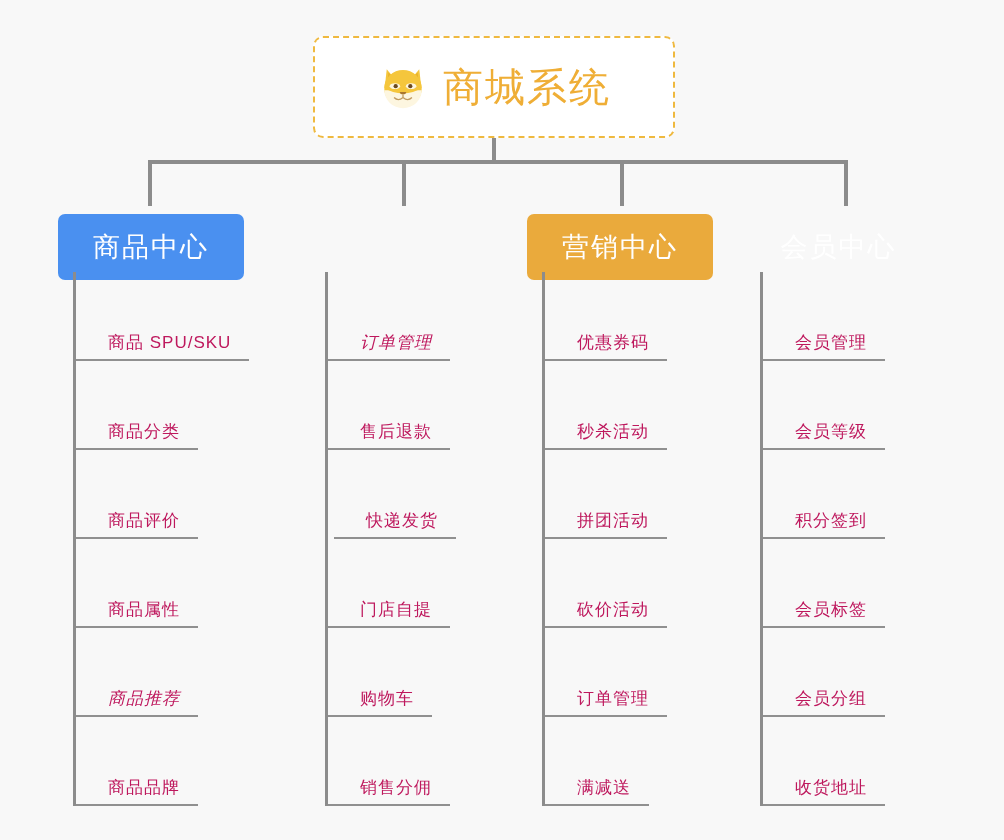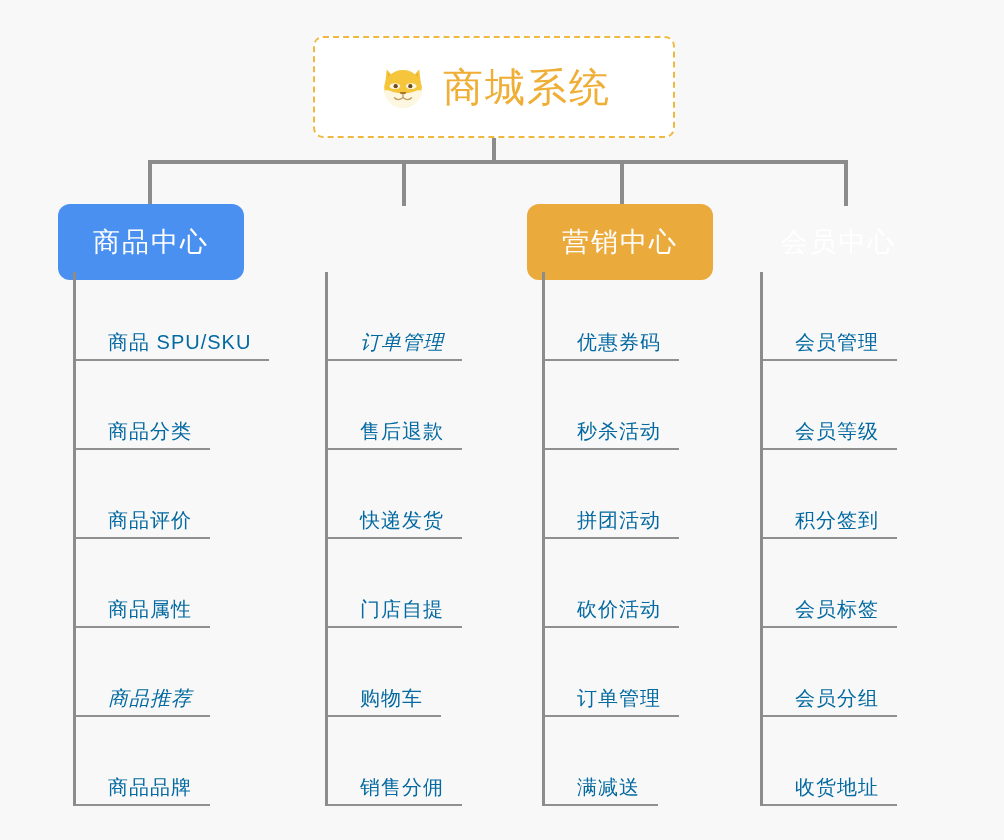--- a/index.html
+++ b/index.html
@@ -57,24 +57,24 @@
   .ln {
     position: absolute;
     background: #8c8c8c;
   }
   .ln-v { width: 4px; }
   .ln-h { height: 4px; }
 
   
   .cat-box {
     position: absolute;
-    top: 204px;
-    height: 76px;
+    top: 214px;
+    height: 66px;
     box-sizing: border-box;
-    border-radius: 12px;
+    border-radius: 7px;
     display: flex;
     align-items: center;
     justify-content: center;
     color: #ffffff;
     font-size: 27px;
     letter-spacing: 2px;
     white-space: nowrap;
   }
 
   
@@ -95,22 +95,22 @@
     height: 89px;
     display: flex;
     align-items: flex-end;
   }
   .leaf-inner {
     display: inline-block;
     padding: 0 18px 6px 32px;
     border-bottom: 2px solid #909090;
   }
   .leaf-label {
-    font-size: 20px;
-    color: #0369a1;
+    font-size: 17px;
+    color: #be185d;
     white-space: nowrap;
     letter-spacing: 1px;
     line-height: 1.1;
   }
 </style>
 </head>
 <body>
 
 <div id="canvas">
 
@@ -177,21 +177,21 @@
       </div>
     </div>
   <div class="leaf-col" style="left:325px;">
       <div class="leaf-spine" style="height: 534px;"></div>
       <div class="leaf-item" style="top: 0px; font-style: italic;">
         <div class="leaf-inner"><span class="leaf-label">订单管理</span></div>
       </div>
       <div class="leaf-item" style="top: 89px;">
         <div class="leaf-inner"><span class="leaf-label">售后退款</span></div>
       </div>
-      <div class="leaf-item" style="top: 178px;">
+      <div class="leaf-item" style="top: 178px; margin-left: 6px;">
         <div class="leaf-inner"><span class="leaf-label">快递发货</span></div>
       </div>
       <div class="leaf-item" style="top: 267px;">
         <div class="leaf-inner"><span class="leaf-label">门店自提</span></div>
       </div>
       <div class="leaf-item" style="top: 356px;">
         <div class="leaf-inner"><span class="leaf-label">购物车</span></div>
       </div>
       <div class="leaf-item" style="top: 445px;">
         <div class="leaf-inner"><span class="leaf-label">销售分佣</span></div>

